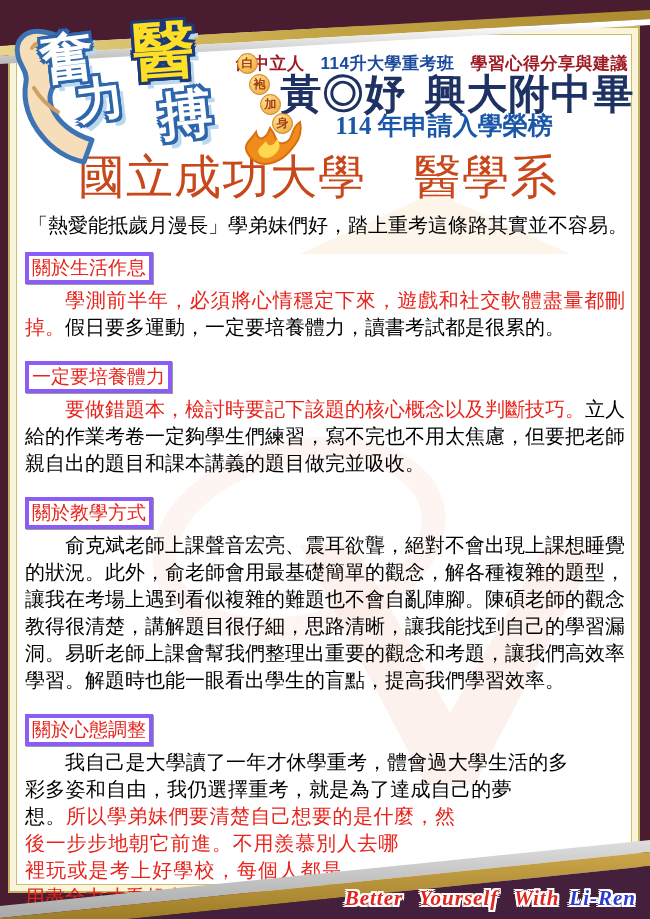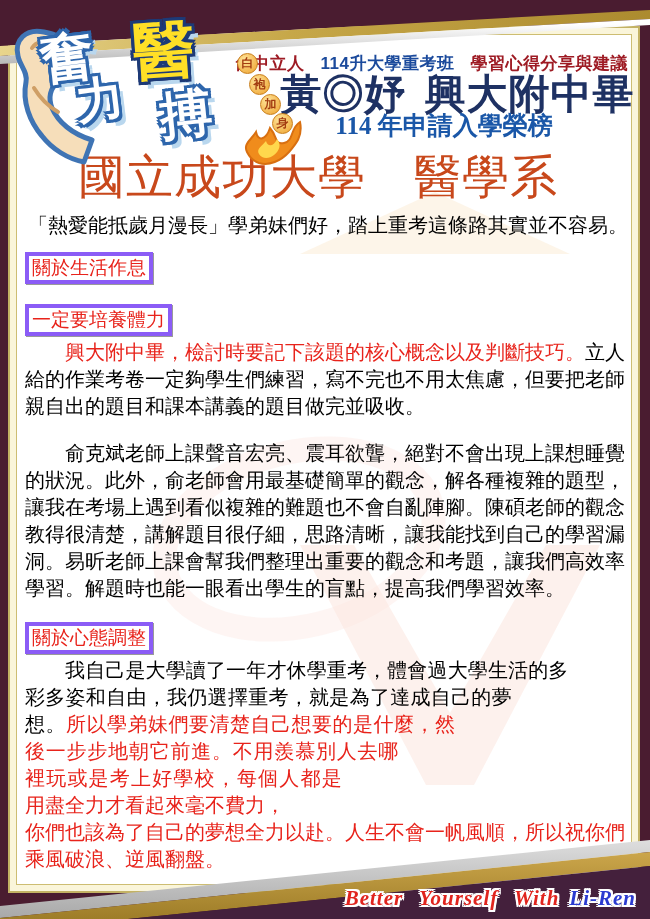--- a/index.html
+++ b/index.html
@@ -143,23 +143,23 @@
     <span>黃◎妤</span><span class="gap"></span><span>興大附中畢</span>
   </div>
 
   <div class="honor">114 年申請入學榮榜</div>
 
   <div class="school">國立成功大學　醫學系</div>
 
   <div class="intro">「熱愛能抵歲月漫長」學弟妹們好，踏上重考這條路其實並不容易。</div>
 
   <div class="sections" id="sections">
-      <div class="section"><span class="sec-title">關於生活作息</span></div>
-      <div class="section"><span class="sec-title">一定要培養體力</span><p class="sec-para"><span class="seg-red">興大附中畢，檢討時要記下該題的核心概念以及判斷技巧。</span><span class="seg-black">立人給的作業考卷一定夠學生們練習，寫不完也不用太焦慮，但要把老師親自出的題目和課本講義的題目做完並吸收。</span></p></div>
-      <div class="section"><p class="sec-para"><span class="seg-black">俞克斌老師上課聲音宏亮、震耳欲聾，絕對不會出現上課想睡覺的狀況。此外，俞老師會用最基礎簡單的觀念，解各種複雜的題型，讓我在考場上遇到看似複雜的難題也不會自亂陣腳。陳碩老師的觀念教得很清楚，講解題目很仔細，思路清晰，讓我能找到自己的學習漏洞。易昕老師上課會幫我們整理出重要的觀念和考題，讓我們高效率學習。解題時也能一眼看出學生的盲點，提高我們學習效率。</span></p></div>
+      <div class="section"><span class="sec-title">關於生活作息</span><p class="sec-para"><span class="seg-red">學測前半年，必須將心情穩定下來，遊戲和社交軟體盡量都刪掉。</span><span class="seg-black">假日要多運動，一定要培養體力，讀書考試都是很累的。</span></p></div>
+      <div class="section"><span class="sec-title">一定要培養體力</span><p class="sec-para"><span class="seg-red">要做錯題本，檢討時要記下該題的核心概念以及判斷技巧。</span><span class="seg-black">立人給的作業考卷一定夠學生們練習，寫不完也不用太焦慮，但要把老師親自出的題目和課本講義的題目做完並吸收。</span></p></div>
+      <div class="section"><span class="sec-title">關於教學方式</span><p class="sec-para"><span class="seg-black">俞克斌老師上課聲音宏亮、震耳欲聾，絕對不會出現上課想睡覺的狀況。此外，俞老師會用最基礎簡單的觀念，解各種複雜的題型，讓我在考場上遇到看似複雜的難題也不會自亂陣腳。陳碩老師的觀念教得很清楚，講解題目很仔細，思路清晰，讓我能找到自己的學習漏洞。易昕老師上課會幫我們整理出重要的觀念和考題，讓我們高效率學習。解題時也能一眼看出學生的盲點，提高我們學習效率。</span></p></div>
       <div class="section"><span class="sec-title">關於心態調整</span><p class="sec-para"><span class="cutout"></span><span class="seg-black">我自己是大學讀了一年才休學重考，體會過大學生活的多彩多姿和自由，我仍選擇重考，就是為了達成自己的夢想。</span><span class="seg-red">所以學弟妹們要清楚自己想要的是什麼，然後一步步地朝它前進。不用羨慕別人去哪裡玩或是考上好學校，每個人都是用盡全力才看起來毫不費力，你們也該為了自己的夢想全力以赴。人生不會一帆風順，所以祝你們乘風破浪、逆風翻盤。</span></p></div>
     </div>
 
   <div class="slogan">
     <span class="left">Better Yourself With</span><span class="right">Li-Ren</span>
   </div>
 
 </div>
 
 </body></html>

